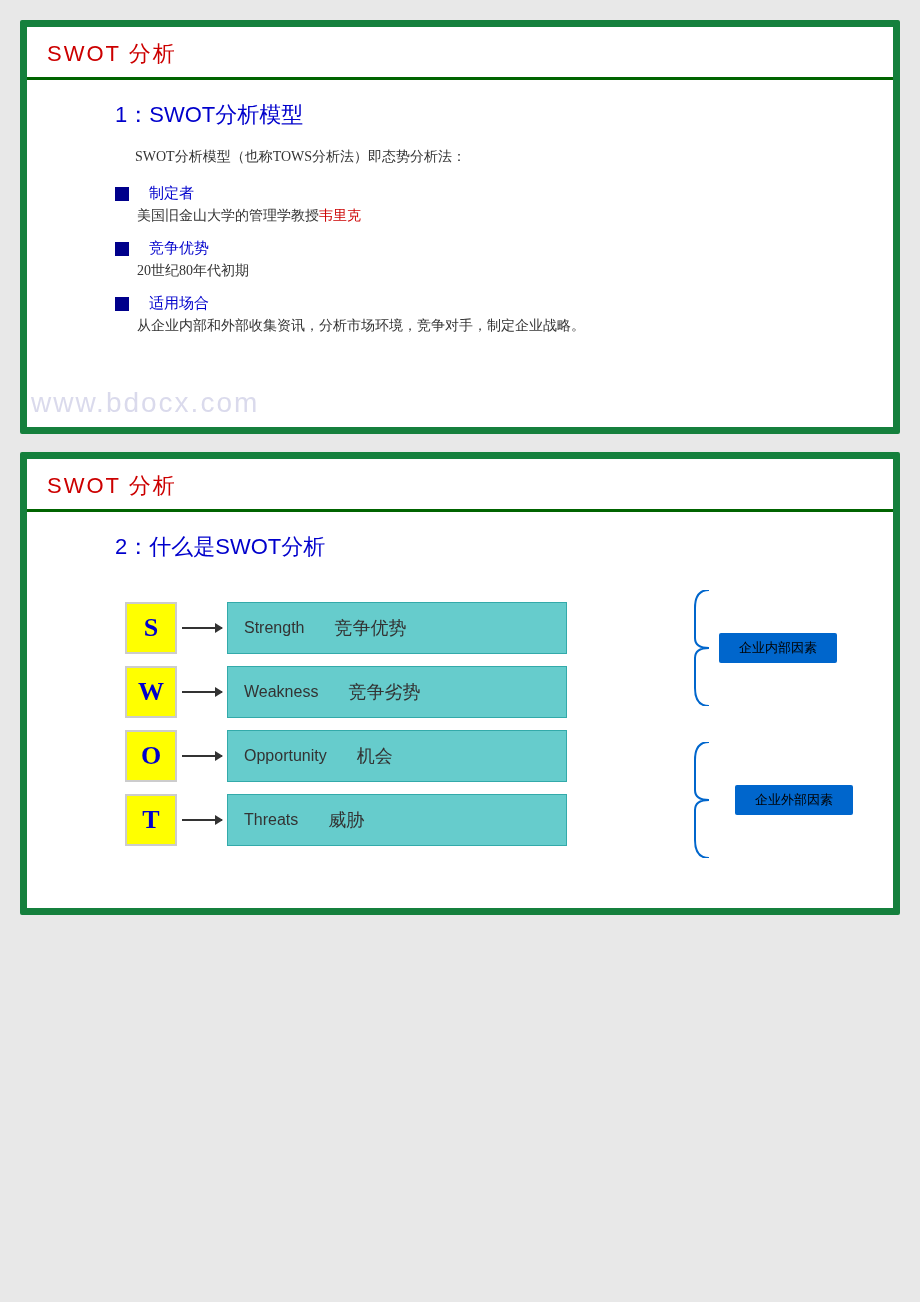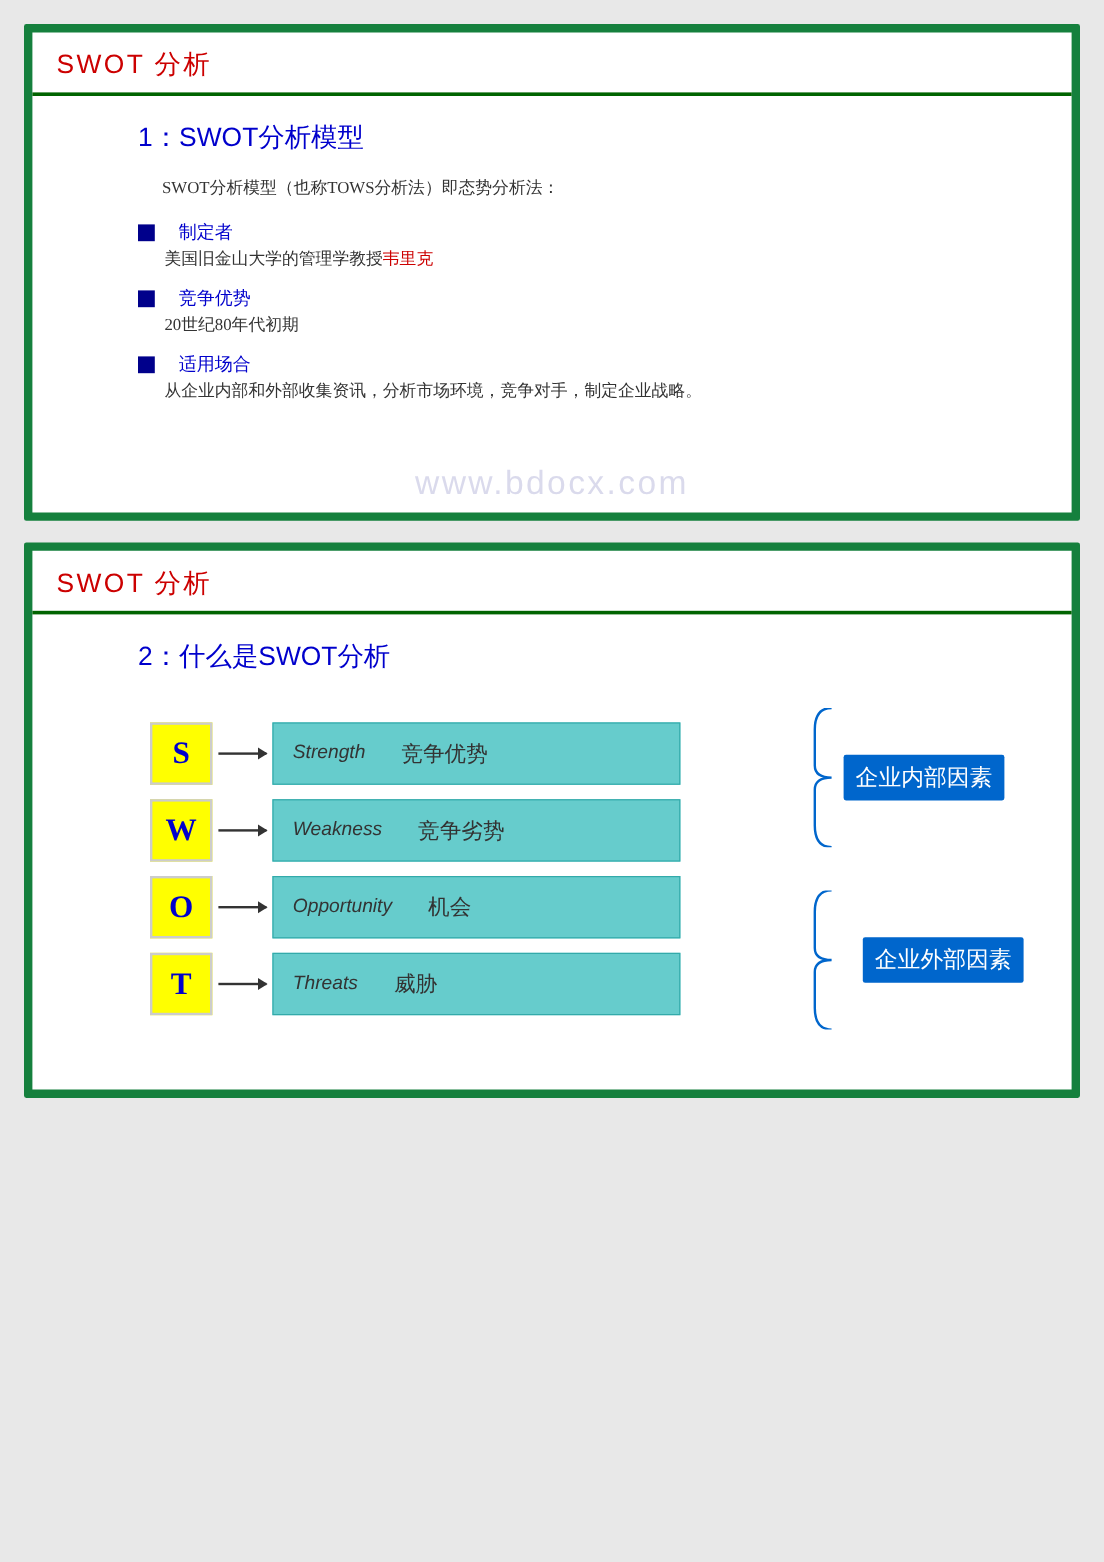--- a/index.html
+++ b/index.html
@@ -78,21 +78,20 @@
       padding-left: 22px;
     }
 
     .link-text {
       color: #cc0000;
       text-decoration: none;
     }
 
     
     .watermark {
-      text-align: center;
       color: rgba(150, 150, 200, 0.35);
       font-size: 28px;
       letter-spacing: 2px;
       padding: 8px 4px;
       font-family: Arial, sans-serif;
     }
 
     .swot-row {
       display: flex;
       align-items: center;
@@ -148,35 +147,34 @@
       padding: 0 16px;
       gap: 30px;
       flex: 1;
       max-width: 340px;
     }
 
     .swot-en {
       font-size: 16px;
       color: #333;
       font-family: Arial, sans-serif;
-      font-style: italic;
     }
 
     .swot-cn {
       font-size: 18px;
       color: #333;
       font-family: "Microsoft YaHei", "微软雅黑", sans-serif;
     }
 
     .bracket-label {
       background: #0066cc;
-      color: #ffffff;
-      font-size: 19px;
-      font-family: "Microsoft YaHei", "微软雅黑", sans-serif;
-      padding: 6px 10px;
+      color: #000000;
+      font-size: 13px;
+      font-family: "Microsoft YaHei", "微软雅黑", sans-serif;
+      padding: 6px 20px;
       white-space: nowrap;
       border-radius: 2px;
     }
 
     .swot-rows-wrapper {
       display: flex;
       flex-direction: column;
       gap: 12px;
       flex: 1;
     }

